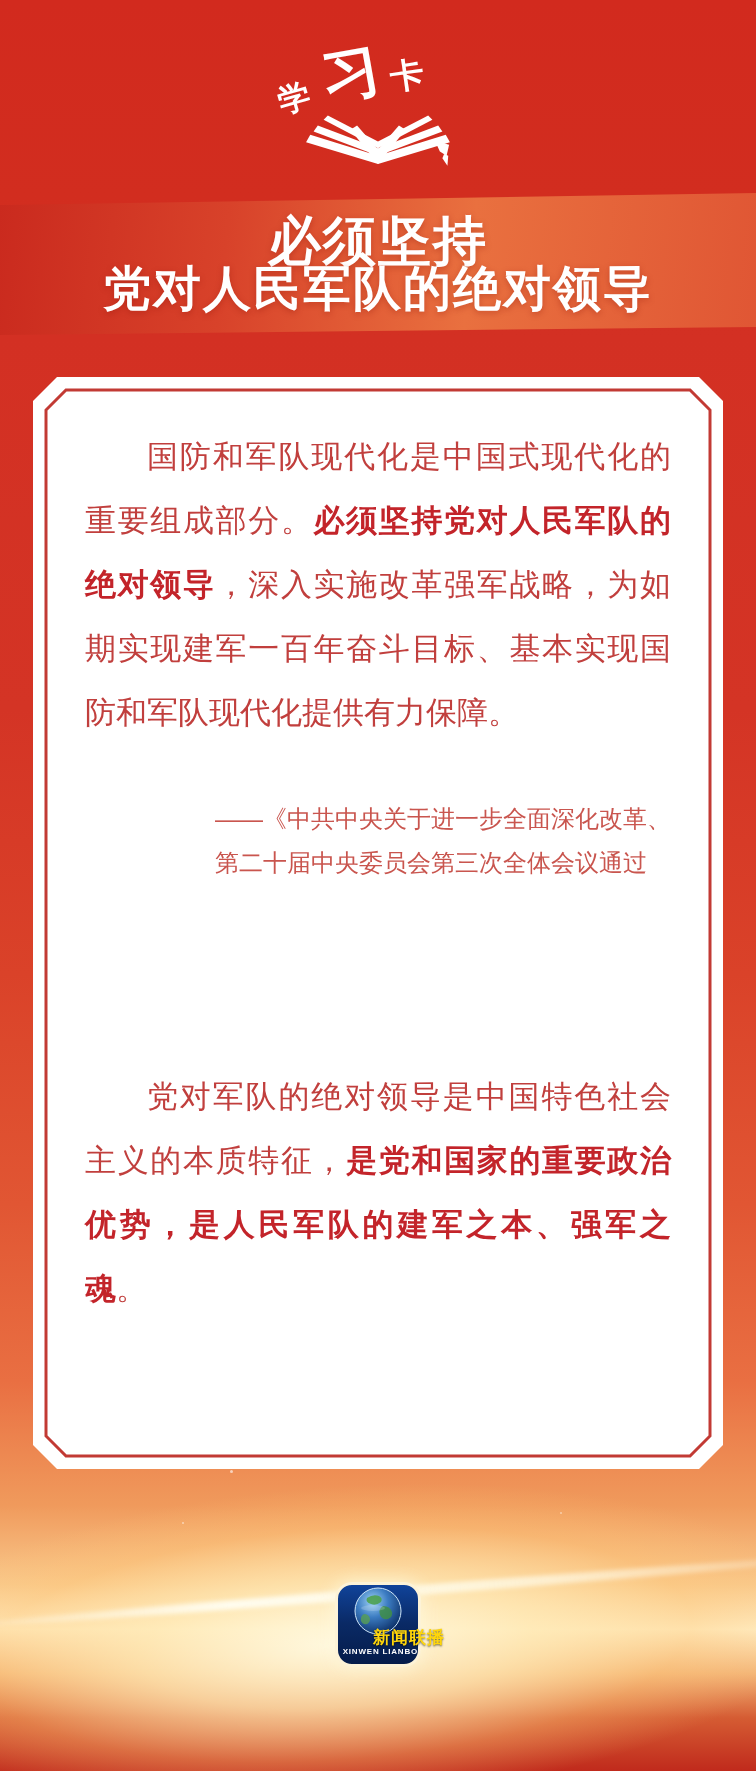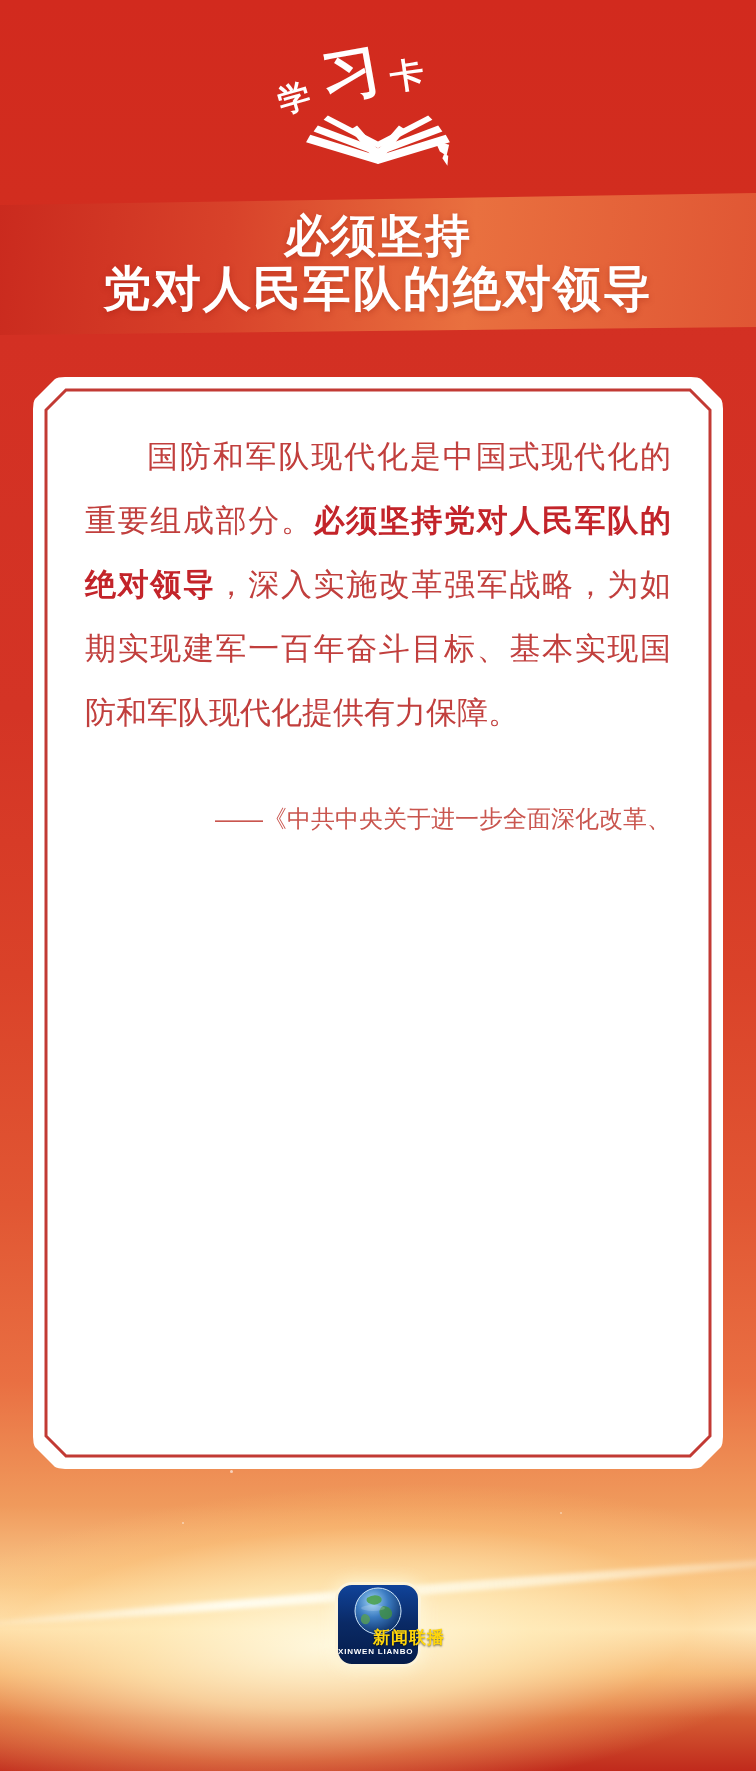--- a/index.html
+++ b/index.html
@@ -23,29 +23,28 @@
   .logo-book { position:absolute; left:28px; top:64px; width:184px; height:70px; }
 
   
   .banner {
     position:absolute; left:0; top:193px; width:756px; height:142px;
     background: linear-gradient(96deg, #ca2a1e 0%, #d8422a 30%, #e9703f 62%, #e05634 100%);
     clip-path: polygon(0 12px, 100% 0, 100% 134px, 0 100%);
   }
   .title { position:absolute; width:100%; text-align:center; color:#ffffff; font-weight:700;
            text-shadow:0 2px 6px rgba(140,20,8,.35); letter-spacing:2px; }
-  .title.l1 { top:13px; font-size:45px; }
+  .title.l1 { top:13px; font-size:53px; }
   .title.l2 { top:64px; font-size:48px; }
 
   
   .card {
     position:absolute; left:33px; top:377px; width:690px; height:1092px; background:#ffffff;
     clip-path: polygon(24px 0, 666px 0, 690px 24px, 690px 1068px, 666px 1092px,
                        24px 1092px, 0 1068px, 0 24px);
-    border-radius: 32px;
   }
   .card-border { position:absolute; left:0; top:0; width:690px; height:1092px; }
 
   .para { position:absolute; left:52px; width:586px; margin:0; font-size:31px; line-height:64px;
           color:#c13f3d; text-align:justify; text-indent:62px; }
   .para b { color:#c3242a; }
   .para .tail { }
   .p1 { top:48px; }
   .p2 { top:688px; }
 
@@ -74,21 +73,21 @@
   .app-icon {
     position:absolute; left:335px; top:1582px; width:86px; height:85px; border-radius:17px;
     background: linear-gradient(180deg,#10439a 0%, #0a2a66 48%, #051c4a 100%);
     border:3px solid #fdf3d7; box-sizing:border-box;
     box-shadow:0 0 18px rgba(255,248,220,.85);
   }
   .globe { position:absolute; left:50%; top:1px; transform:translateX(-50%); width:50px; height:50px; }
   .app-cn { position:absolute; left:0; top:41px; width:100%; text-align:center;
             font-size:17px; font-weight:700; color:#ffd60a; letter-spacing:1px;
             text-shadow:0 1px 2px rgba(0,0,0,.6);margin-left:31px; }
-  .app-en { position:absolute; left:0; top:62px; width:100%; text-align:left;
+  .app-en { position:absolute; left:0; top:62px; width:100%; text-align:right;
             font-size:8px; font-weight:700; color:#ffffff; letter-spacing:.8px; }
 </style>
 </head>
 <body>
 
 <div class="canvas">
 
   <div class="logo">
     <span class="logo-char c1">学</span>
     <span class="logo-char c2">习</span>
@@ -116,22 +115,24 @@
 
   <div class="card">
     <svg class="card-border" viewBox="0 0 690 1092" xmlns="http://www.w3.org/2000/svg">
       <path d="M 33 13 L 657 13 L 677 33 L 677 1059 L 657 1079 L 33 1079 L 13 1059 L 13 33 Z" fill="none" stroke="#c23a34" stroke-width="3"></path>
     </svg>
 
     <p class="para p1"><span>国防和军队现代化是中国式现代化的重要组成部分。</span><b>必须坚持党对人民军队的绝对领导</b><span class="tail">，深入实施改革强军战略，为如期实现建军一百年奋斗目标、基本实现国防和军队现代化提供有力保障。</span></p>
 
     <div class="attr a1">
       <div>——《中共中央关于进一步全面深化改革、</div>
+      <div>第二十届中央委员会第三次全体会议通过</div>
     </div>
 
+    <p class="para p2"><span>党对军队的绝对领导是中国特色社会主义的本质特征，</span><b>是党和国家的重要政治优势，是人民军队的建军之本、强军之魂</b><span class="tail">。</span></p>
 
     <div class="attr a2">
     </div>
   </div>
 
   <div class="horizon-glow"></div>
   <div class="streak"></div>
   <div class="spark" style="left:80px;top:1345px;width:3px;height:3px;opacity:.7;"></div>
   <div class="spark" style="left:140px;top:1392px;width:2px;height:2px;opacity:.6;"></div>
   <div class="spark" style="left:330px;top:1330px;width:3px;height:3px;opacity:.7;"></div>

